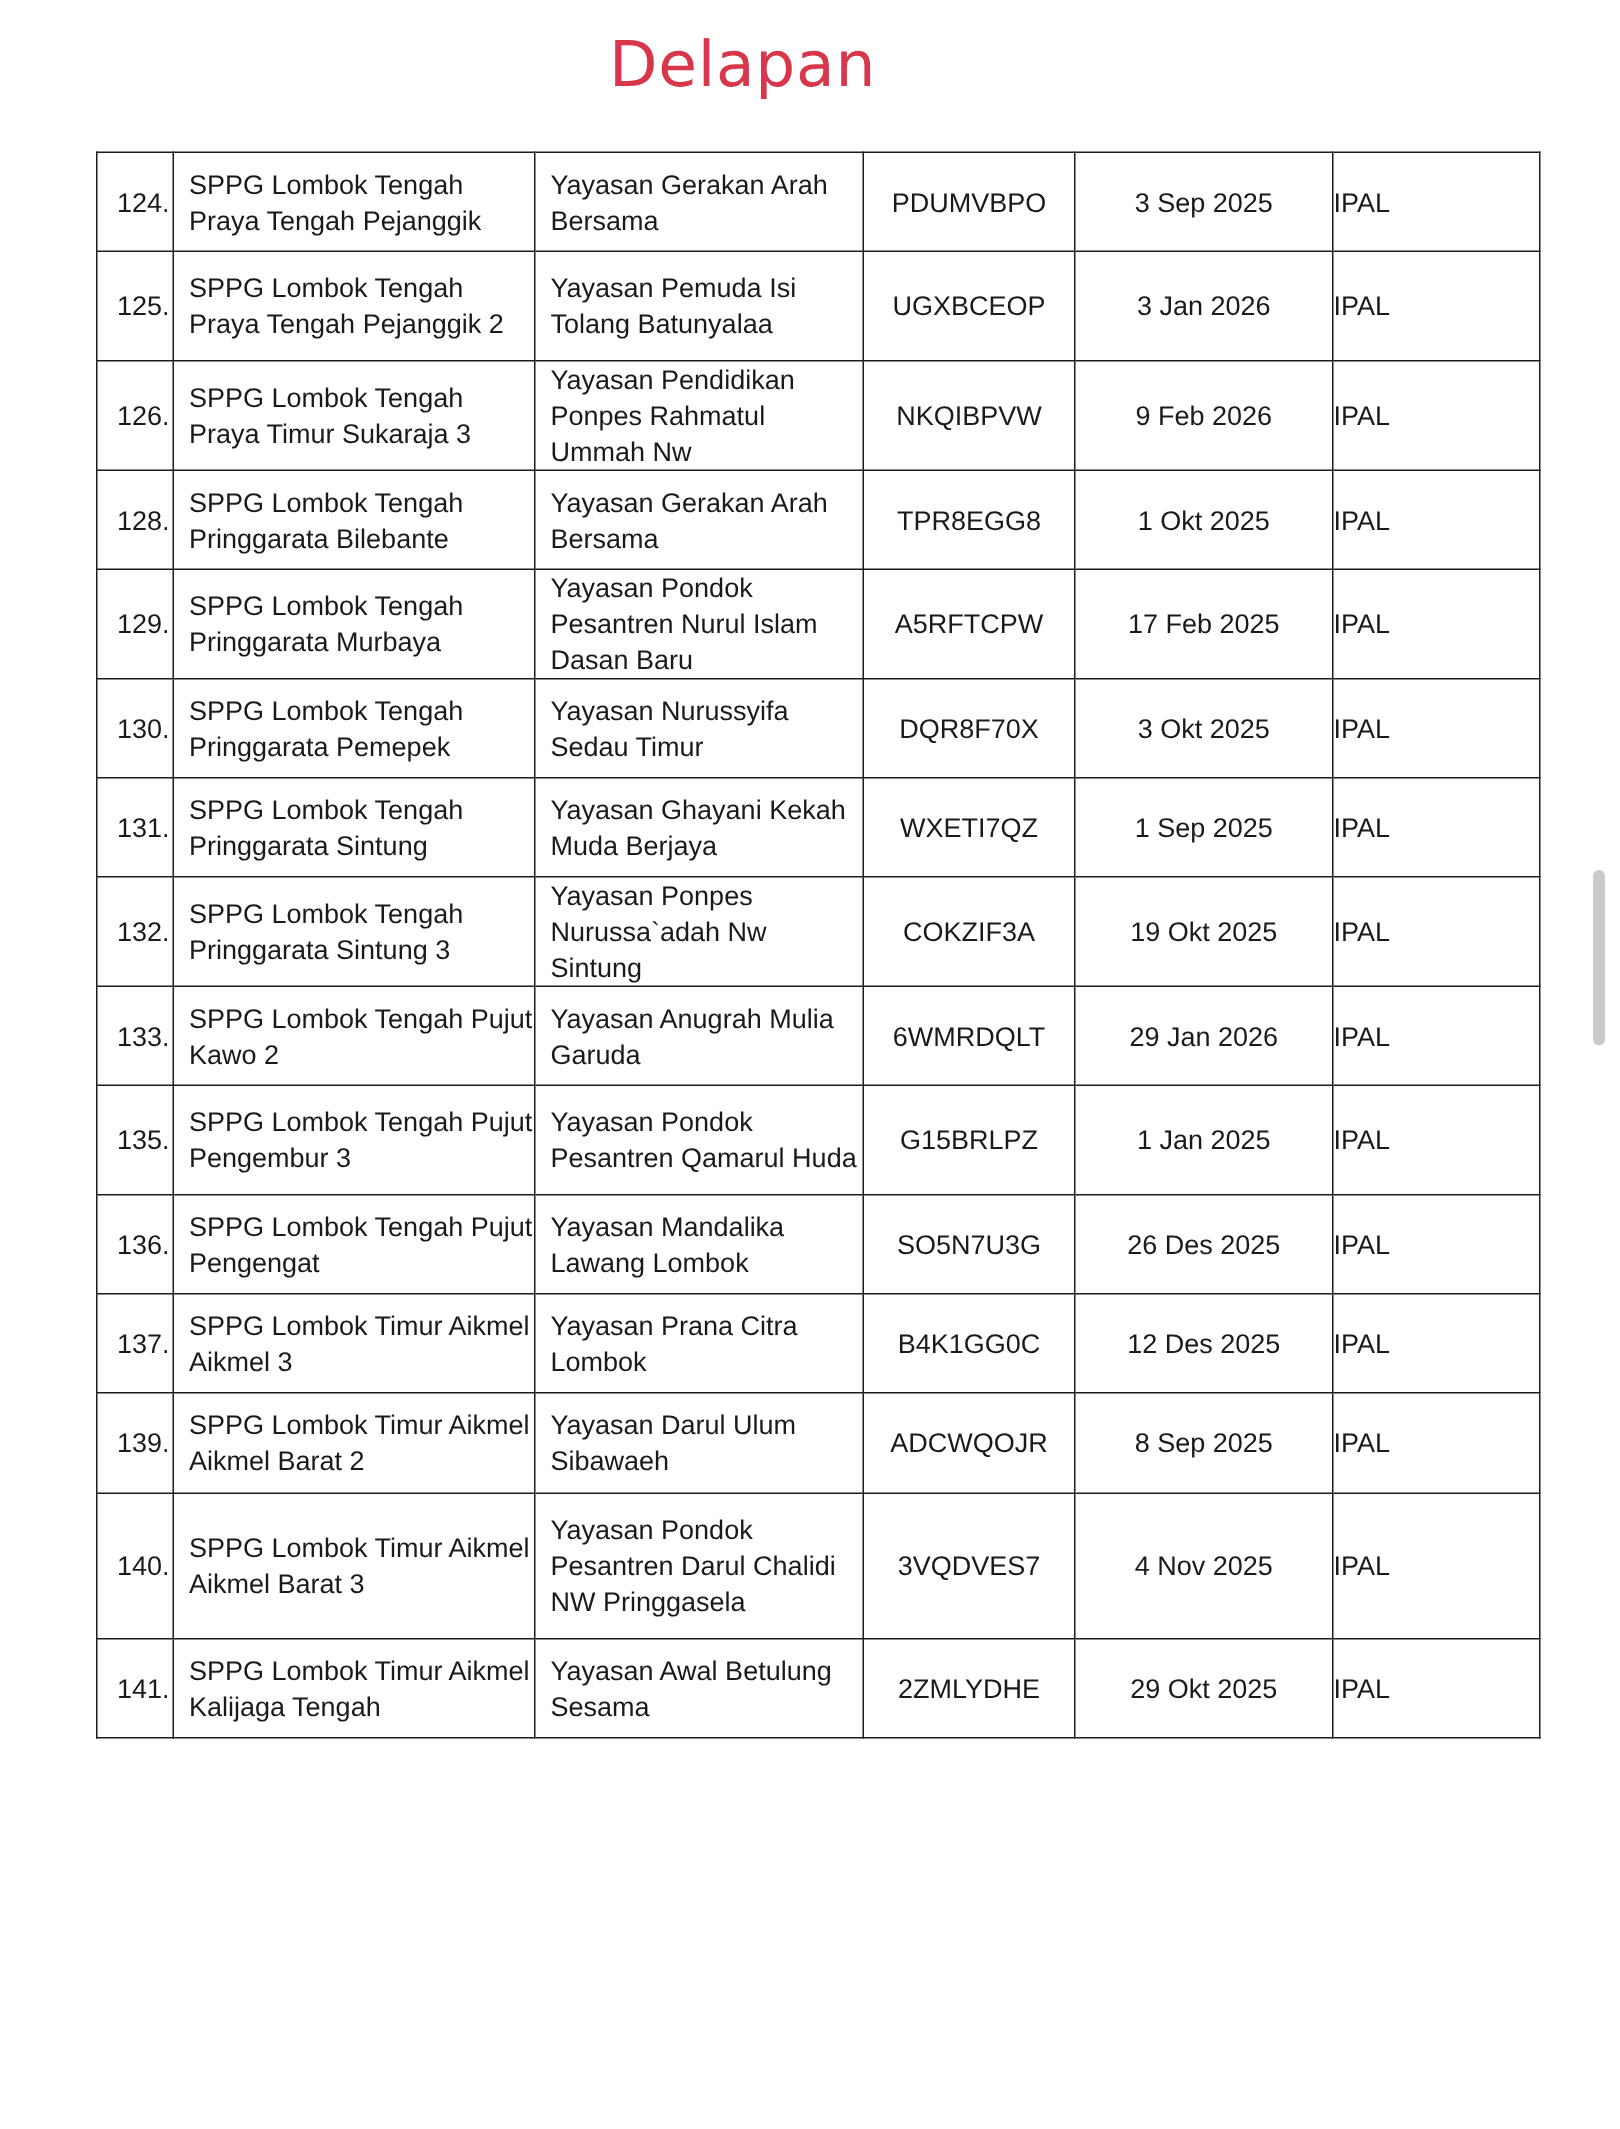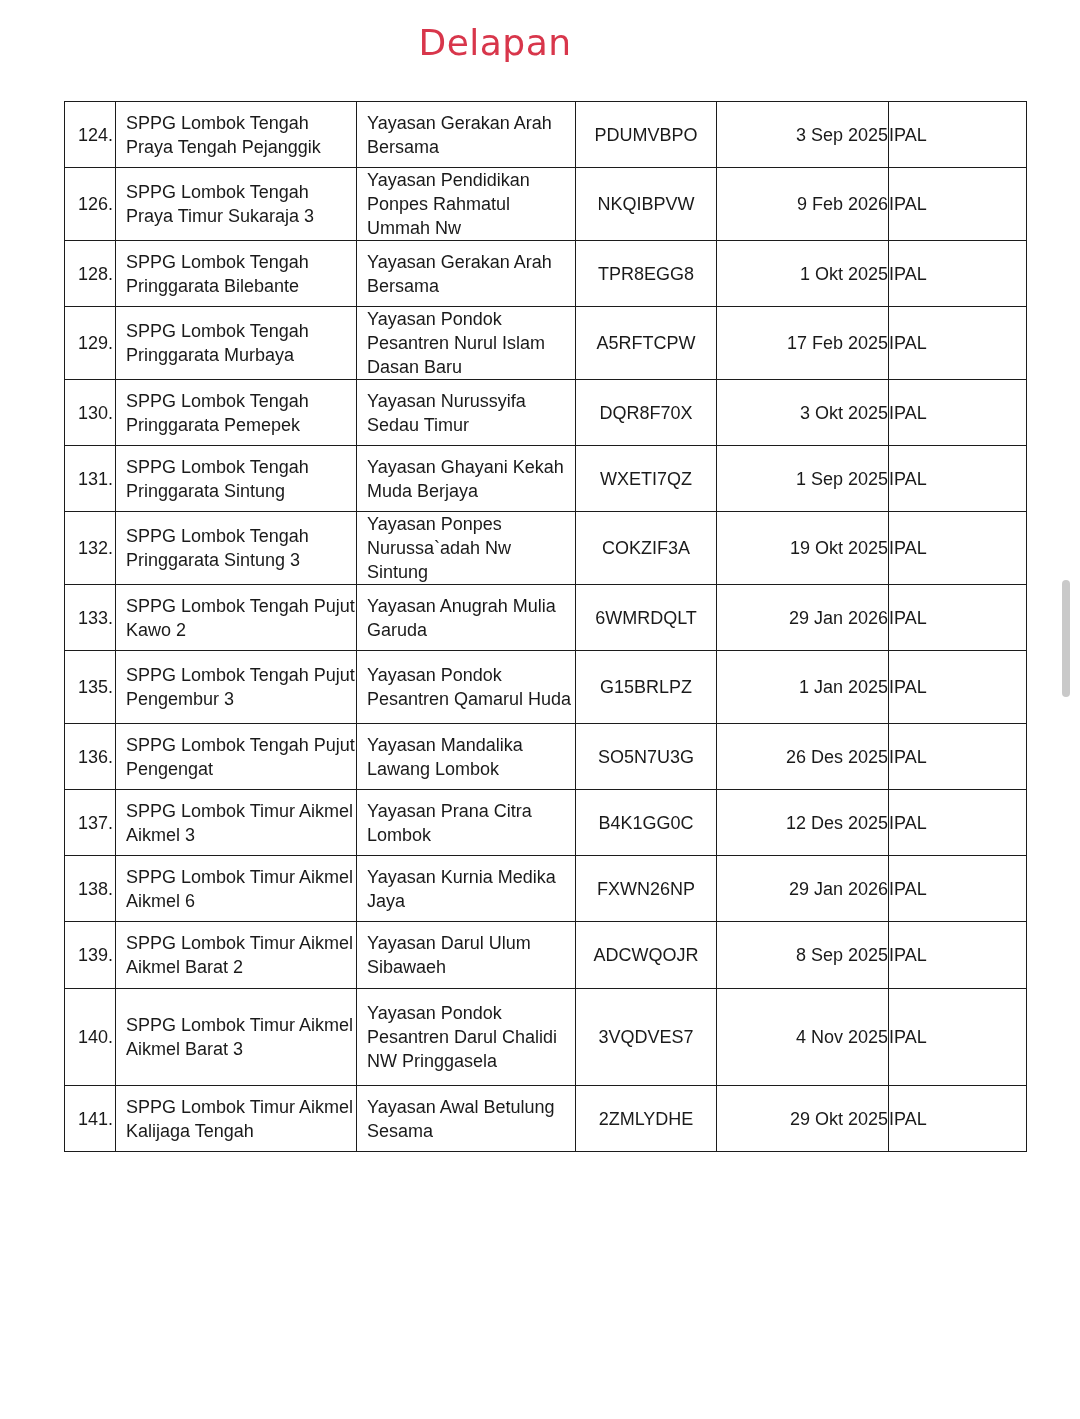--- a/index.html
+++ b/index.html
@@ -15,21 +15,21 @@
       font-family: "Liberation Sans", "DejaVu Sans", sans-serif;
       color: #1a1a1a;
     }
     .page-title {
       position: absolute;
       left: 0;
       width: 990px;
       top: 14px;
       text-align: center;
       font-family: "DejaVu Sans", "Liberation Sans", sans-serif;
-      font-size: 36px;
+      font-size: 42px;
       font-weight: normal;
       letter-spacing: 0.5px;
       color: #d8364b;
       line-height: 58px;
     }
     table.data-table {
       position: absolute;
       left: 64px;
       top: 101px;
       border-collapse: collapse;
@@ -59,21 +59,21 @@
       width: 208px;
       padding-left: 10px !important;
       margin-left: 28px;
     }
     td.c-code {
       width: 140px;
       text-align: center;
     }
     td.c-date {
       width: 171px;
-      text-align: right;
+      text-align: center;
     }
     td.c-type {
       width: 137px;
       text-align: left;
     }
     .scrollbar-thumb {
       position: absolute;
       left: 1062px;
       top: 580px;
       width: 8px;
@@ -91,20 +91,28 @@
   <tbody id="table-body">
     <tr style="height:66px">
       <td class="c-no">124.</td>
       <td class="c-sppg">SPPG Lombok Tengah Praya Tengah Pejanggik</td>
       <td class="c-yay">Yayasan Gerakan Arah Bersama</td>
       <td class="c-code">PDUMVBPO</td>
       <td class="c-date">3 Sep 2025</td>
       <td class="c-type">IPAL</td>
     </tr>
     <tr style="height:73px">
+      <td class="c-no">125.</td>
+      <td class="c-sppg">SPPG Lombok Tengah Praya Tengah Pejanggik 2</td>
+      <td class="c-yay">Yayasan Pemuda Isi Tolang Batunyalaa</td>
+      <td class="c-code">UGXBCEOP</td>
+      <td class="c-date">3 Jan 2026</td>
+      <td class="c-type">IPAL</td>
+    </tr>
+    <tr style="height:73px">
       <td class="c-no">126.</td>
       <td class="c-sppg">SPPG Lombok Tengah Praya Timur Sukaraja 3</td>
       <td class="c-yay">Yayasan Pendidikan Ponpes Rahmatul Ummah Nw</td>
       <td class="c-code">NKQIBPVW</td>
       <td class="c-date">9 Feb 2026</td>
       <td class="c-type">IPAL</td>
     </tr>
     <tr style="height:66px">
       <td class="c-no">128.</td>
       <td class="c-sppg">SPPG Lombok Tengah Pringgarata Bilebante</td>
@@ -168,28 +176,20 @@
       <td class="c-code">SO5N7U3G</td>
       <td class="c-date">26 Des 2025</td>
       <td class="c-type">IPAL</td>
     </tr>
     <tr style="height:66px">
       <td class="c-no">137.</td>
       <td class="c-sppg">SPPG Lombok Timur Aikmel Aikmel 3</td>
       <td class="c-yay">Yayasan Prana Citra Lombok</td>
       <td class="c-code">B4K1GG0C</td>
       <td class="c-date">12 Des 2025</td>
-      <td class="c-type">IPAL</td>
-    </tr>
-    <tr style="height:66px">
-      <td class="c-no">138.</td>
-      <td class="c-sppg">SPPG Lombok Timur Aikmel Aikmel 6</td>
-      <td class="c-yay">Yayasan Kurnia Medika Jaya</td>
-      <td class="c-code">FXWN26NP</td>
-      <td class="c-date">29 Jan 2026</td>
       <td class="c-type">IPAL</td>
     </tr>
     <tr style="height:67px">
       <td class="c-no">139.</td>
       <td class="c-sppg">SPPG Lombok Timur Aikmel Aikmel Barat 2</td>
       <td class="c-yay">Yayasan Darul Ulum Sibawaeh</td>
       <td class="c-code">ADCWQOJR</td>
       <td class="c-date">8 Sep 2025</td>
       <td class="c-type">IPAL</td>
     </tr>

